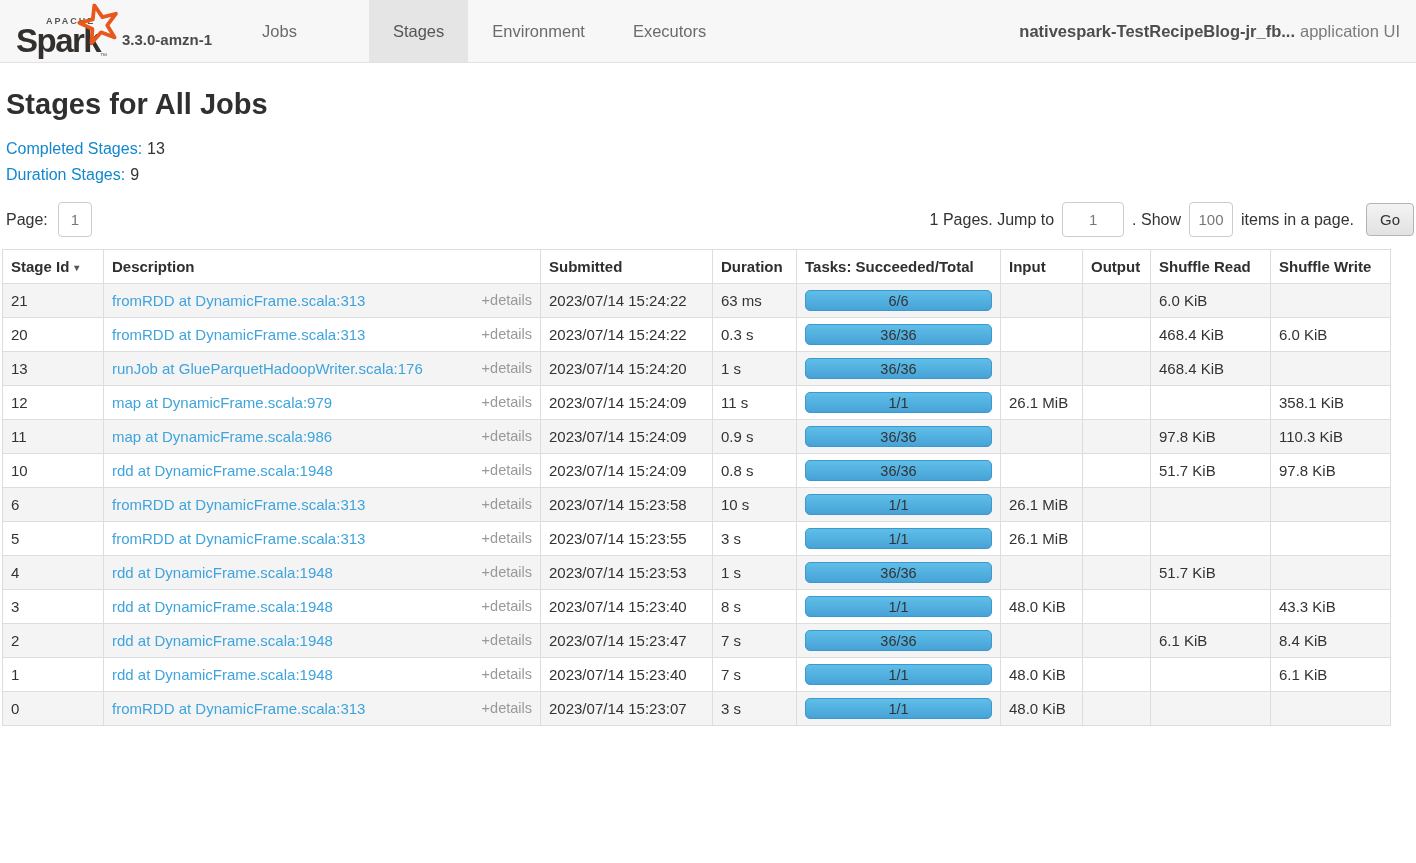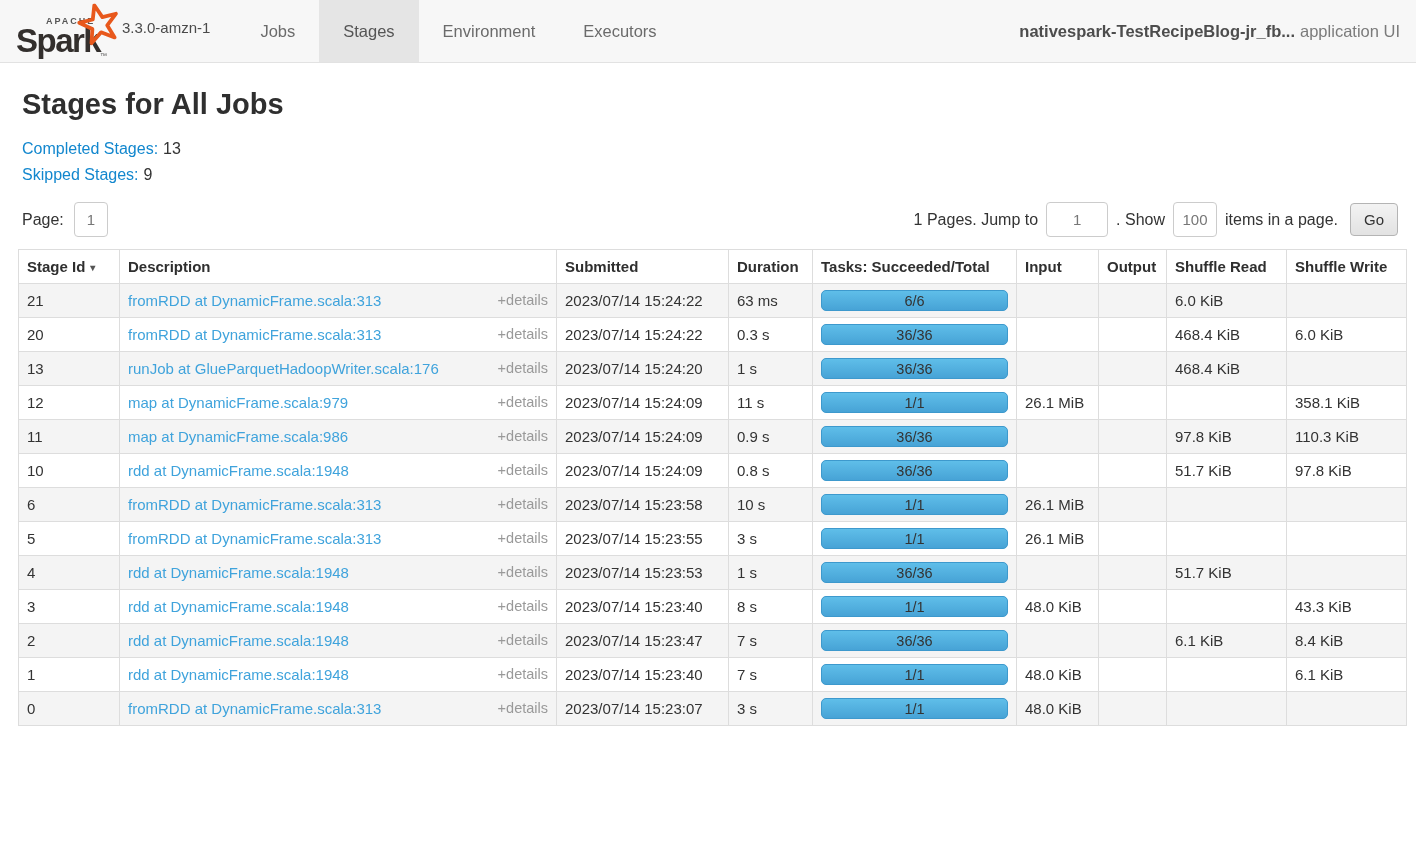--- a/index.html
+++ b/index.html
@@ -27,37 +27,37 @@
     position:absolute; left:0; top:14px;
     font-size:33px; font-weight:bold; letter-spacing:-1.5px;
     color:#332f2d; line-height:1;
   }
   .spark-tm { position:absolute; left:84px; top:42px; font-size:7px; color:#555; }
   .spark-star {
     position:absolute; right:-8px; top:-7px;
     width:42px; height:42px; transform:rotate(-14deg);
   }
   .spark-version {
-    align-self:flex-end; margin:0 0 26px 10px;
-    font-weight:normal; font-size:15px; color:#4a4a4a;
+    align-self:flex-end; margin:0 0 14px 10px;
+    font-weight:bold; font-size:15px; color:#4a4a4a;
   }
   .nav-tabs { display:flex; margin-left:26px; }
   .nav-tab {
     display:flex; align-items:center; padding:12px 24px;
     font-size:16.5px; color:#6b6b6b; cursor:pointer; white-space:nowrap;
   }
-  .nav-tab.active { background:#e5e5e5; color:#555; }
+  .nav-tab.active { background:#e5e5e5; color:#555;margin-left:48px; }
   .app-title {
     margin-left:auto; display:flex; align-items:center;
     padding-right:16px; font-size:16.5px; color:#7b7b7b; white-space:nowrap;
   }
   .app-title b { color:#4d4d4d; font-weight:bold; margin-right:5px; }
 
   
-  .content { padding:0 18px; }
+  .content { padding:0 2px; }
   .page-title {
     margin:25px 0 15px 4px;
     font-size:29px; font-weight:bold; color:#2f2f2f;
   }
   .summary { margin-left:4px; font-size:16px; line-height:26px; }
   .summary-label { color:var(--accent,#1287ce); font-weight:normal; }
   .summary-value { color:#333; margin-left:5px; }
 
   .section-heading {
     margin:30px 0 10px 2px;
@@ -142,21 +142,21 @@
 </div>
 
 <div class="content">
   <div class="page-title">Stages for All Jobs</div>
 
   <div class="summary">
     <div>
       <span class="summary-label">Completed Stages:</span><span class="summary-value">13</span>
     </div>
     <div>
-      <span class="summary-label">Skipped Stages:</span><span class="summary-value">9</span>
+      <span class="summary-label">Duration Stages:</span><span class="summary-value">9</span>
     </div>
   </div>
 
 
   <div class="pagination-bar">
     <span>Page:</span>
     <input class="pg-input page-num" value="1" style="">
     <div class="pg-right">
       <span>1 Pages. Jump to</span>
       <input class="pg-input jump-input" value="1" style="">

